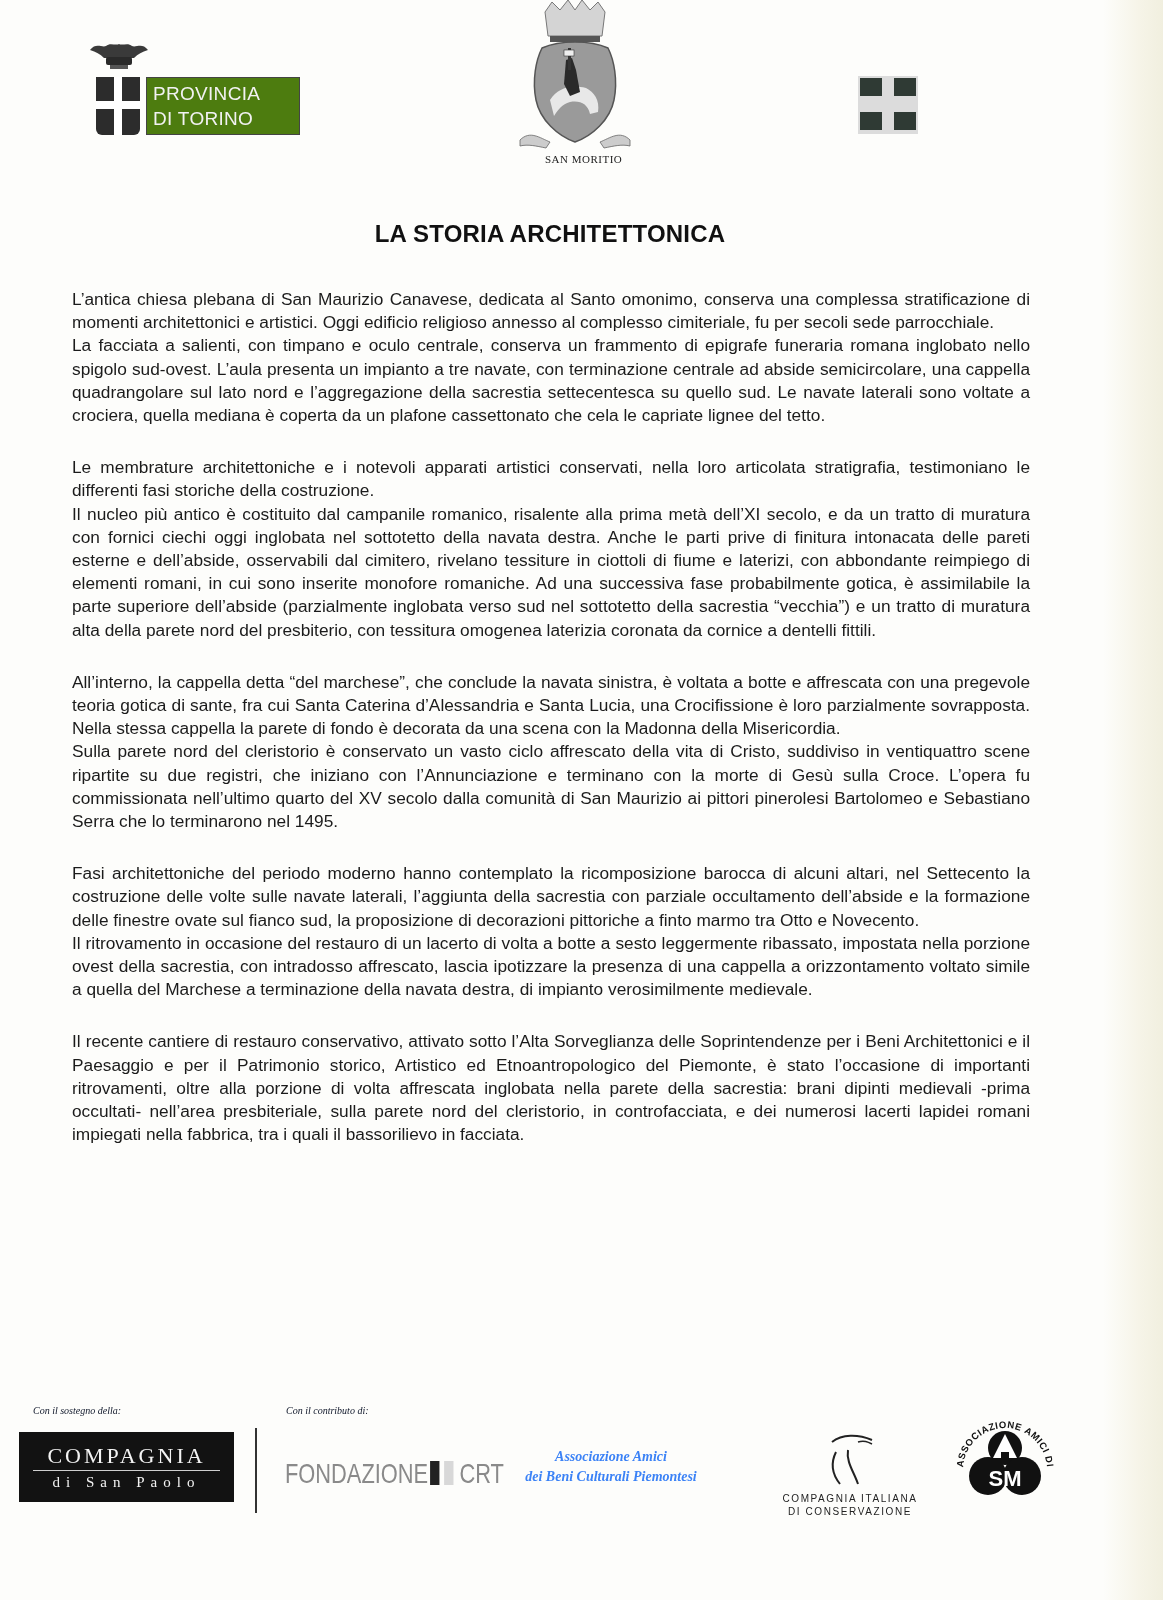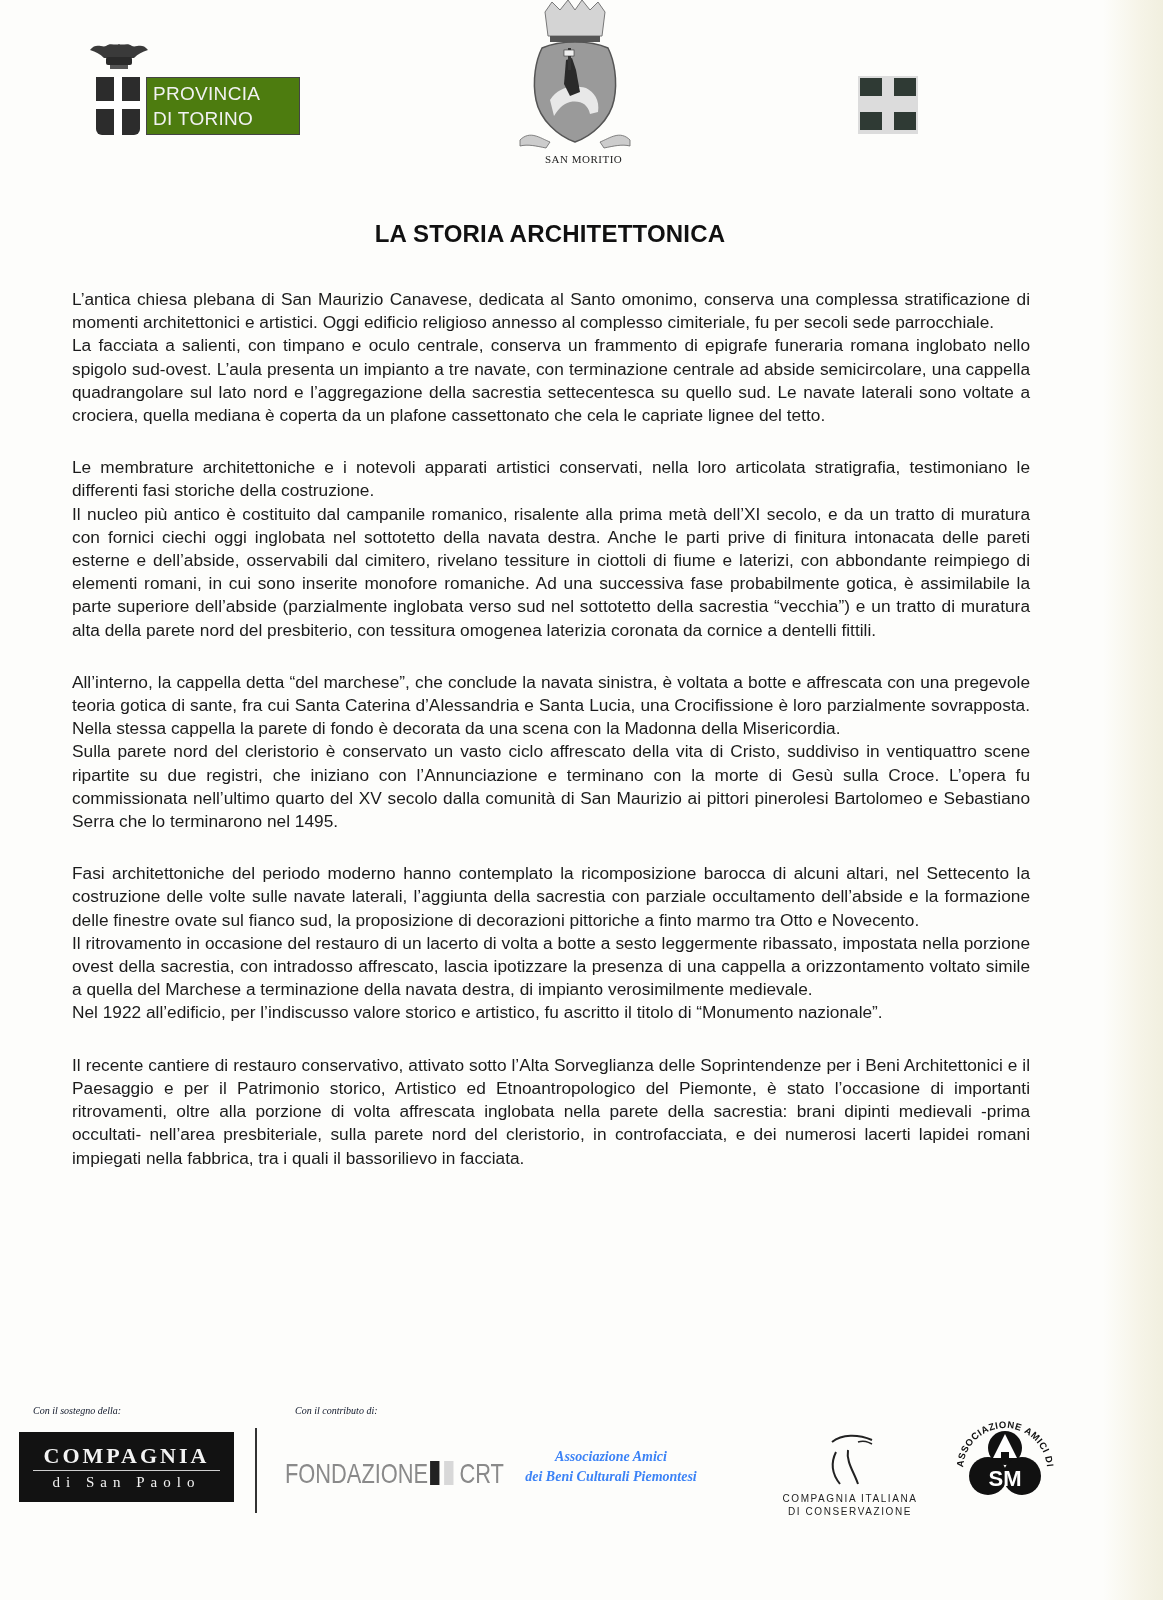--- a/index.html
+++ b/index.html
@@ -66,21 +66,21 @@
   
   .foot-label {
     position: absolute; font-family: "Liberation Serif", serif; font-style: italic;
     font-size: 10px; color: #0f172a;
   }
   .csp-box {
     position: absolute; left: 19px; top: 1432px; width: 215px; height: 70px;
     background: #121212; color: #f3f3f3; font-family: "Liberation Serif", serif;
     text-align: center;
   }
-  .csp-box .l1 { font-size: 22px; font-weight: bold; letter-spacing: 3px; padding-top: 12px; line-height: 24px; text-align: center; }
+  .csp-box .l1 { font-size: 22px; font-weight: normal; letter-spacing: 3px; padding-top: 12px; line-height: 24px; text-align: center; }
   .csp-box .rule { margin: 2px 14px; border-top: 1px solid #cfcfcf; }
   .csp-box .l2 { font-size: 15px; letter-spacing: 6px; line-height: 18px; }
   .foot-divider { position: absolute; left: 255px; top: 1428px; width: 2px; height: 85px; background: #333; }
   .crt {
     position: absolute; left: 285px; top: 1458px; font-size: 28px; color: #8a8a8a;
     letter-spacing: 0px; transform: scaleX(0.78); transform-origin: left center; white-space: nowrap;
     font-family: "Liberation Sans", sans-serif;
   }
   .crt .bar { display: inline-block; width: 12px; height: 24px; background: #222; margin: 0 6px 0 2px; vertical-align: -2px; }
   .crt .bar2 { display: inline-block; width: 12px; height: 24px; background: #d8d8d8; margin-right: 8px; vertical-align: -2px; }
@@ -145,26 +145,25 @@
 
 <div class="body-text">
   <p>L’antica chiesa plebana di San Maurizio Canavese, dedicata al Santo omonimo, conserva una complessa stratificazione di momenti architettonici e artistici. Oggi edificio religioso annesso al complesso cimiteriale, fu per secoli sede parrocchiale.</p>
   <p>La facciata a salienti, con timpano e oculo centrale, conserva un frammento di epigrafe funeraria romana inglobato nello spigolo sud-ovest. L’aula presenta un impianto a tre navate, con terminazione centrale ad abside semicircolare, una cappella quadrangolare sul lato nord e l’aggregazione della sacrestia settecentesca su quello sud. Le navate laterali sono voltate a crociera, quella mediana è coperta da un plafone cassettonato che cela le capriate lignee del tetto.</p>
   <p class="gap">Le membrature architettoniche e i notevoli apparati artistici conservati, nella loro articolata stratigrafia, testimoniano le differenti fasi storiche della costruzione.</p>
   <p>Il nucleo più antico è costituito dal campanile romanico, risalente alla prima metà dell’XI secolo, e da un tratto di muratura con fornici ciechi oggi inglobata nel sottotetto della navata destra. Anche le parti prive di finitura intonacata delle pareti esterne e dell’abside, osservabili dal cimitero, rivelano tessiture in ciottoli di fiume e laterizi, con abbondante reimpiego di elementi romani, in cui sono inserite monofore romaniche. Ad una successiva fase probabilmente gotica, è assimilabile la parte superiore dell’abside (parzialmente inglobata verso sud nel sottotetto della sacrestia “vecchia”) e un tratto di muratura alta della parete nord del presbiterio, con tessitura omogenea laterizia coronata da cornice a dentelli fittili.</p>
   <p class="gap">All’interno, la cappella detta “del marchese”, che conclude la navata sinistra, è voltata a botte e affrescata con una pregevole teoria gotica di sante, fra cui Santa Caterina d’Alessandria e Santa Lucia, una Crocifissione è loro parzialmente sovrapposta. Nella stessa cappella la parete di fondo è decorata da una scena con la Madonna della Misericordia.</p>
   <p>Sulla parete nord del cleristorio è conservato un vasto ciclo affrescato della vita di Cristo, suddiviso in ventiquattro scene ripartite su due registri, che iniziano con l’Annunciazione e terminano con la morte di Gesù sulla Croce. L’opera fu commissionata nell’ultimo quarto del XV secolo dalla comunità di San Maurizio ai pittori pinerolesi Bartolomeo e Sebastiano Serra che lo terminarono nel 1495.</p>
   <p class="gap">Fasi architettoniche del periodo moderno hanno contemplato la ricomposizione barocca di alcuni altari, nel Settecento la costruzione delle volte sulle navate laterali, l’aggiunta della sacrestia con parziale occultamento dell’abside e la formazione delle finestre ovate sul fianco sud, la proposizione di decorazioni pittoriche a finto marmo tra Otto e Novecento.</p>
   <p>Il ritrovamento in occasione del restauro di un lacerto di volta a botte a sesto leggermente ribassato, impostata nella porzione ovest della sacrestia, con intradosso affrescato, lascia ipotizzare la presenza di una cappella a orizzontamento voltato simile a quella del Marchese a terminazione della navata destra, di impianto verosimilmente medievale.</p>
-  <p>Nel 1922 all’edificio, per l’indiscusso valore storico e artistico, fu ascritto il titolo di “Monumento nazionale”.</p>
   <p class="gap">Il recente cantiere di restauro conservativo, attivato sotto l’Alta Sorveglianza delle Soprintendenze per i Beni Architettonici e il Paesaggio e per il Patrimonio storico, Artistico ed Etnoantropologico del Piemonte, è stato l’occasione di importanti ritrovamenti, oltre alla porzione di volta affrescata inglobata nella parete della sacrestia: brani dipinti medievali -prima occultati- nell’area presbiteriale, sulla parete nord del cleristorio, in controfacciata, e dei numerosi lacerti lapidei romani impiegati nella fabbrica, tra i quali il bassorilievo in facciata.</p>
 </div>
 
 <div class="foot-label" style="left:33px; top:1405px;">Con il sostegno della:</div>
-<div class="foot-label" style="left:295px; top:1405px;">Con il contributo di:</div>
+<div class="foot-label" style="left:286px; top:1405px;">Con il contributo di:</div>
 
 <div class="csp-box">
   <div class="l1">COMPAGNIA</div>
   <div class="rule"></div>
   <div class="l2">di San Paolo</div>
 </div>
 
 <div class="foot-divider"></div>
 
 <div class="crt">

